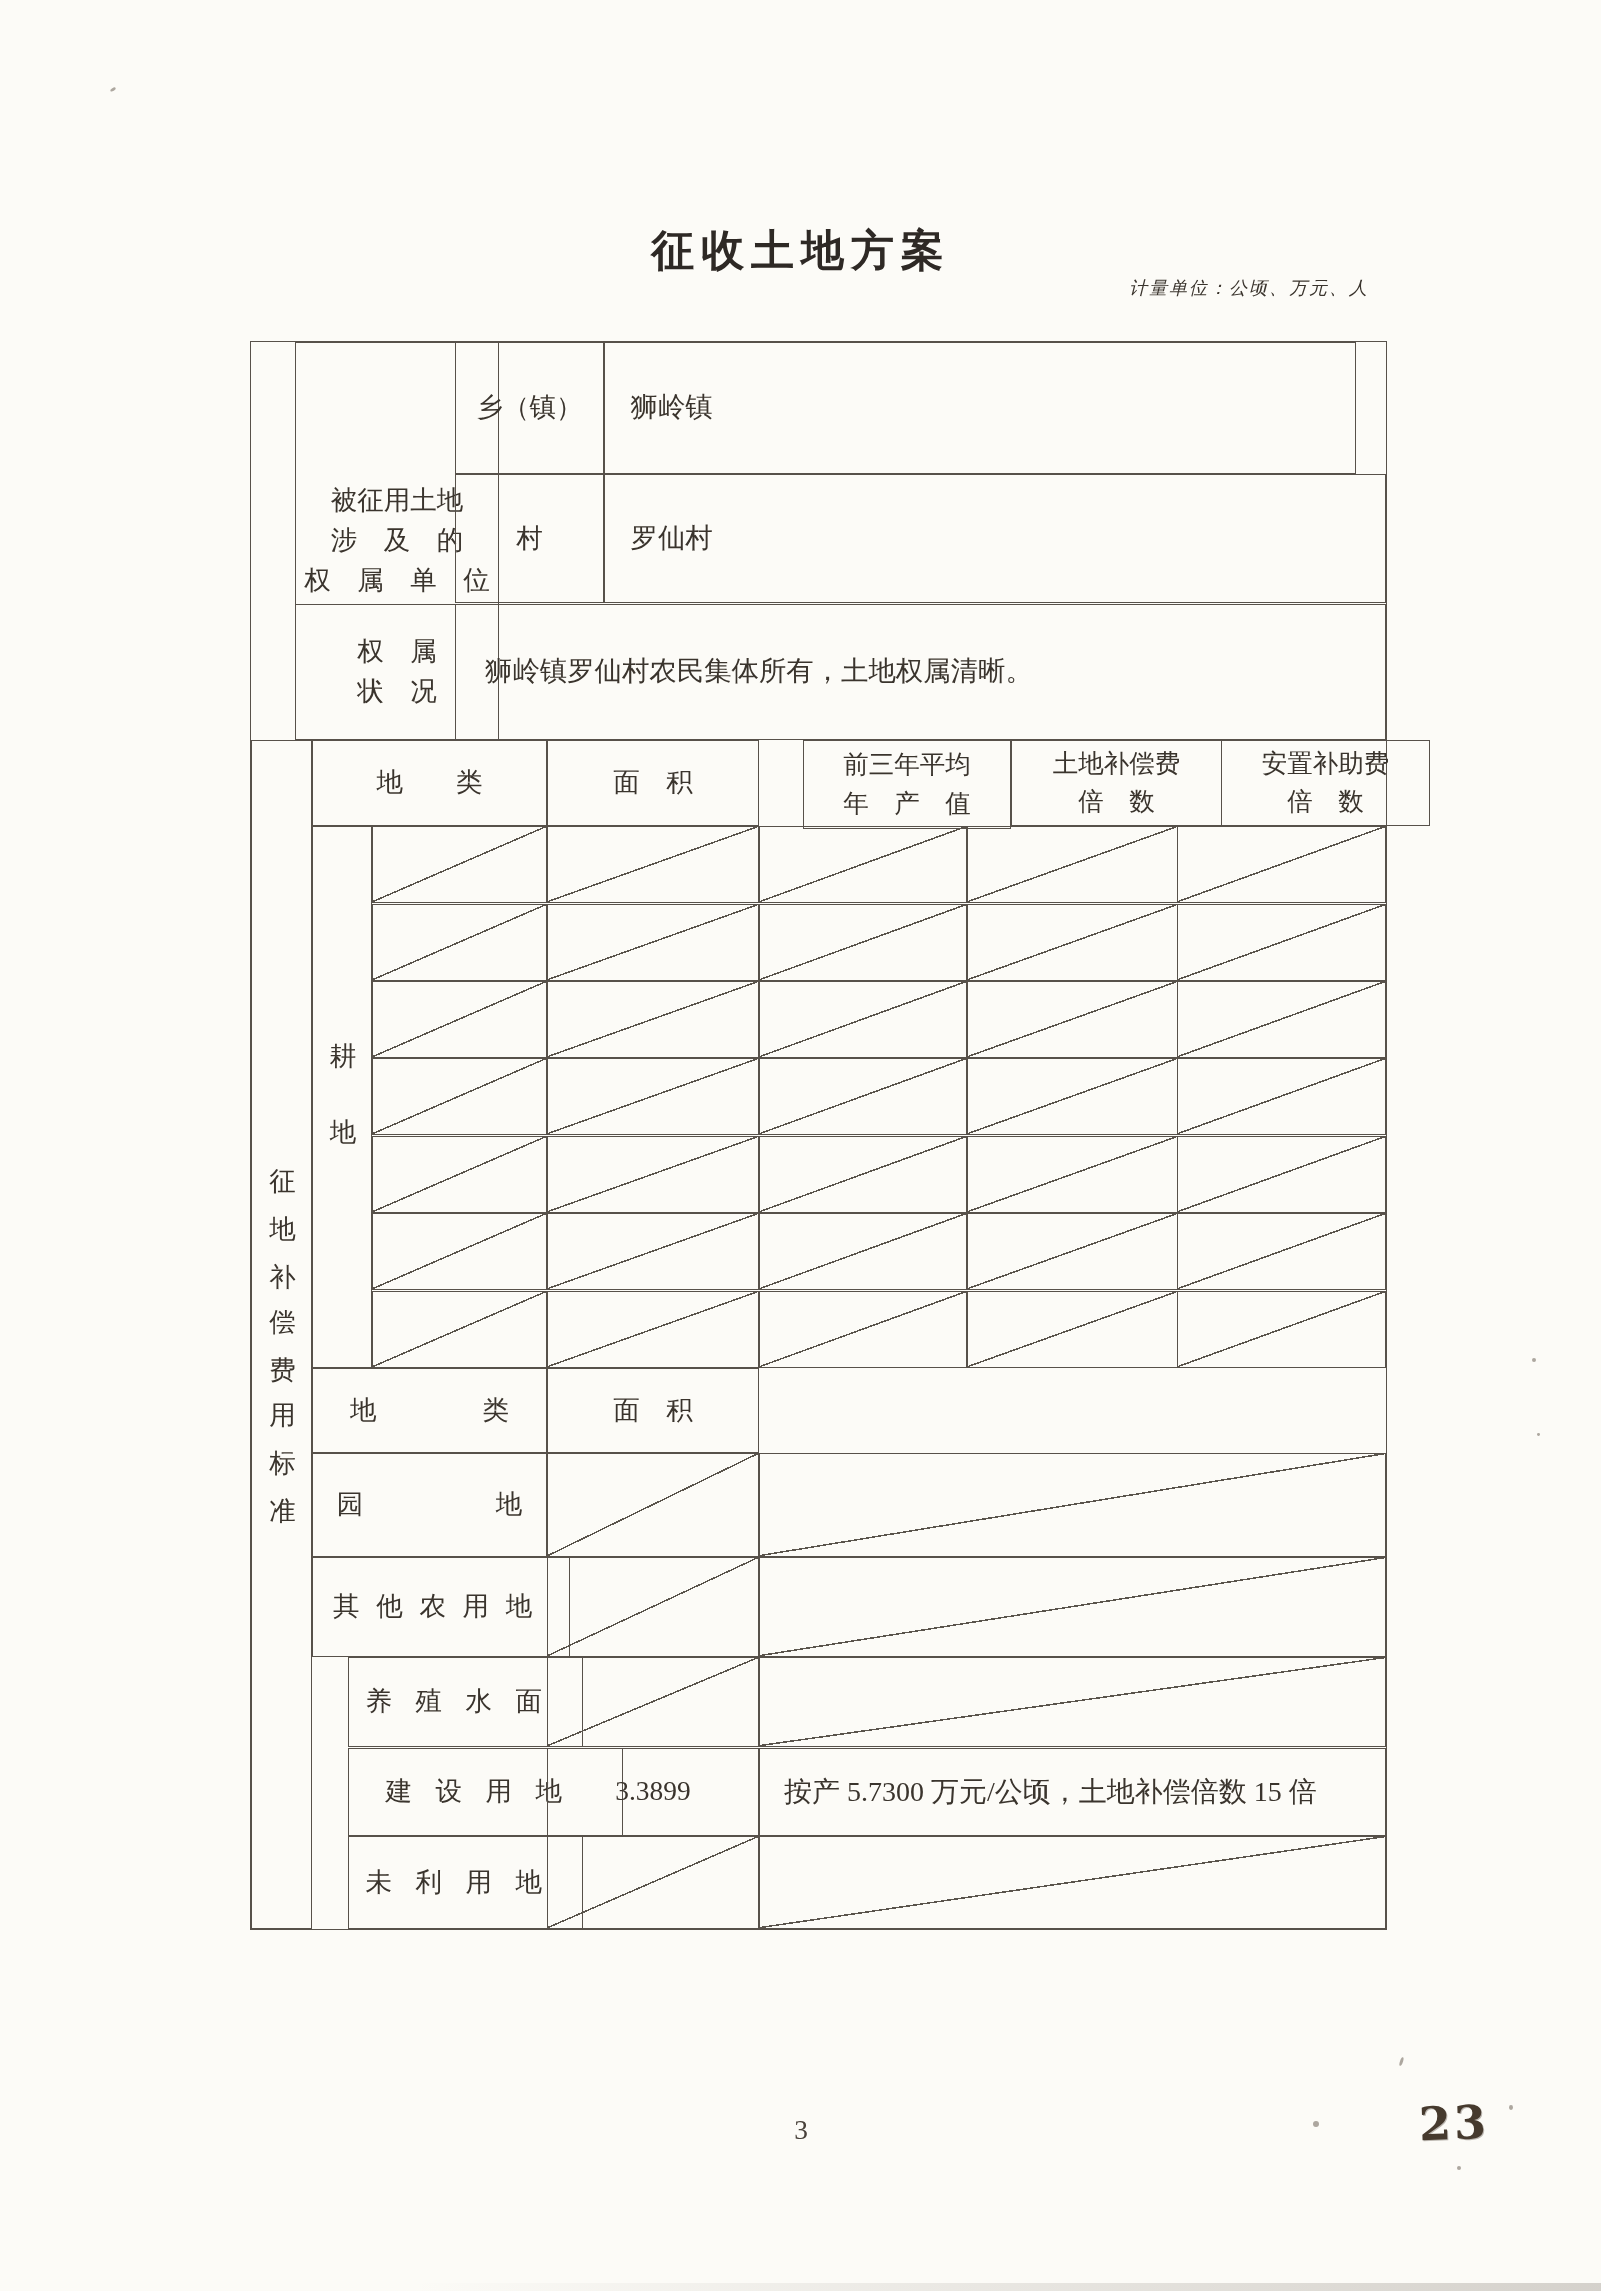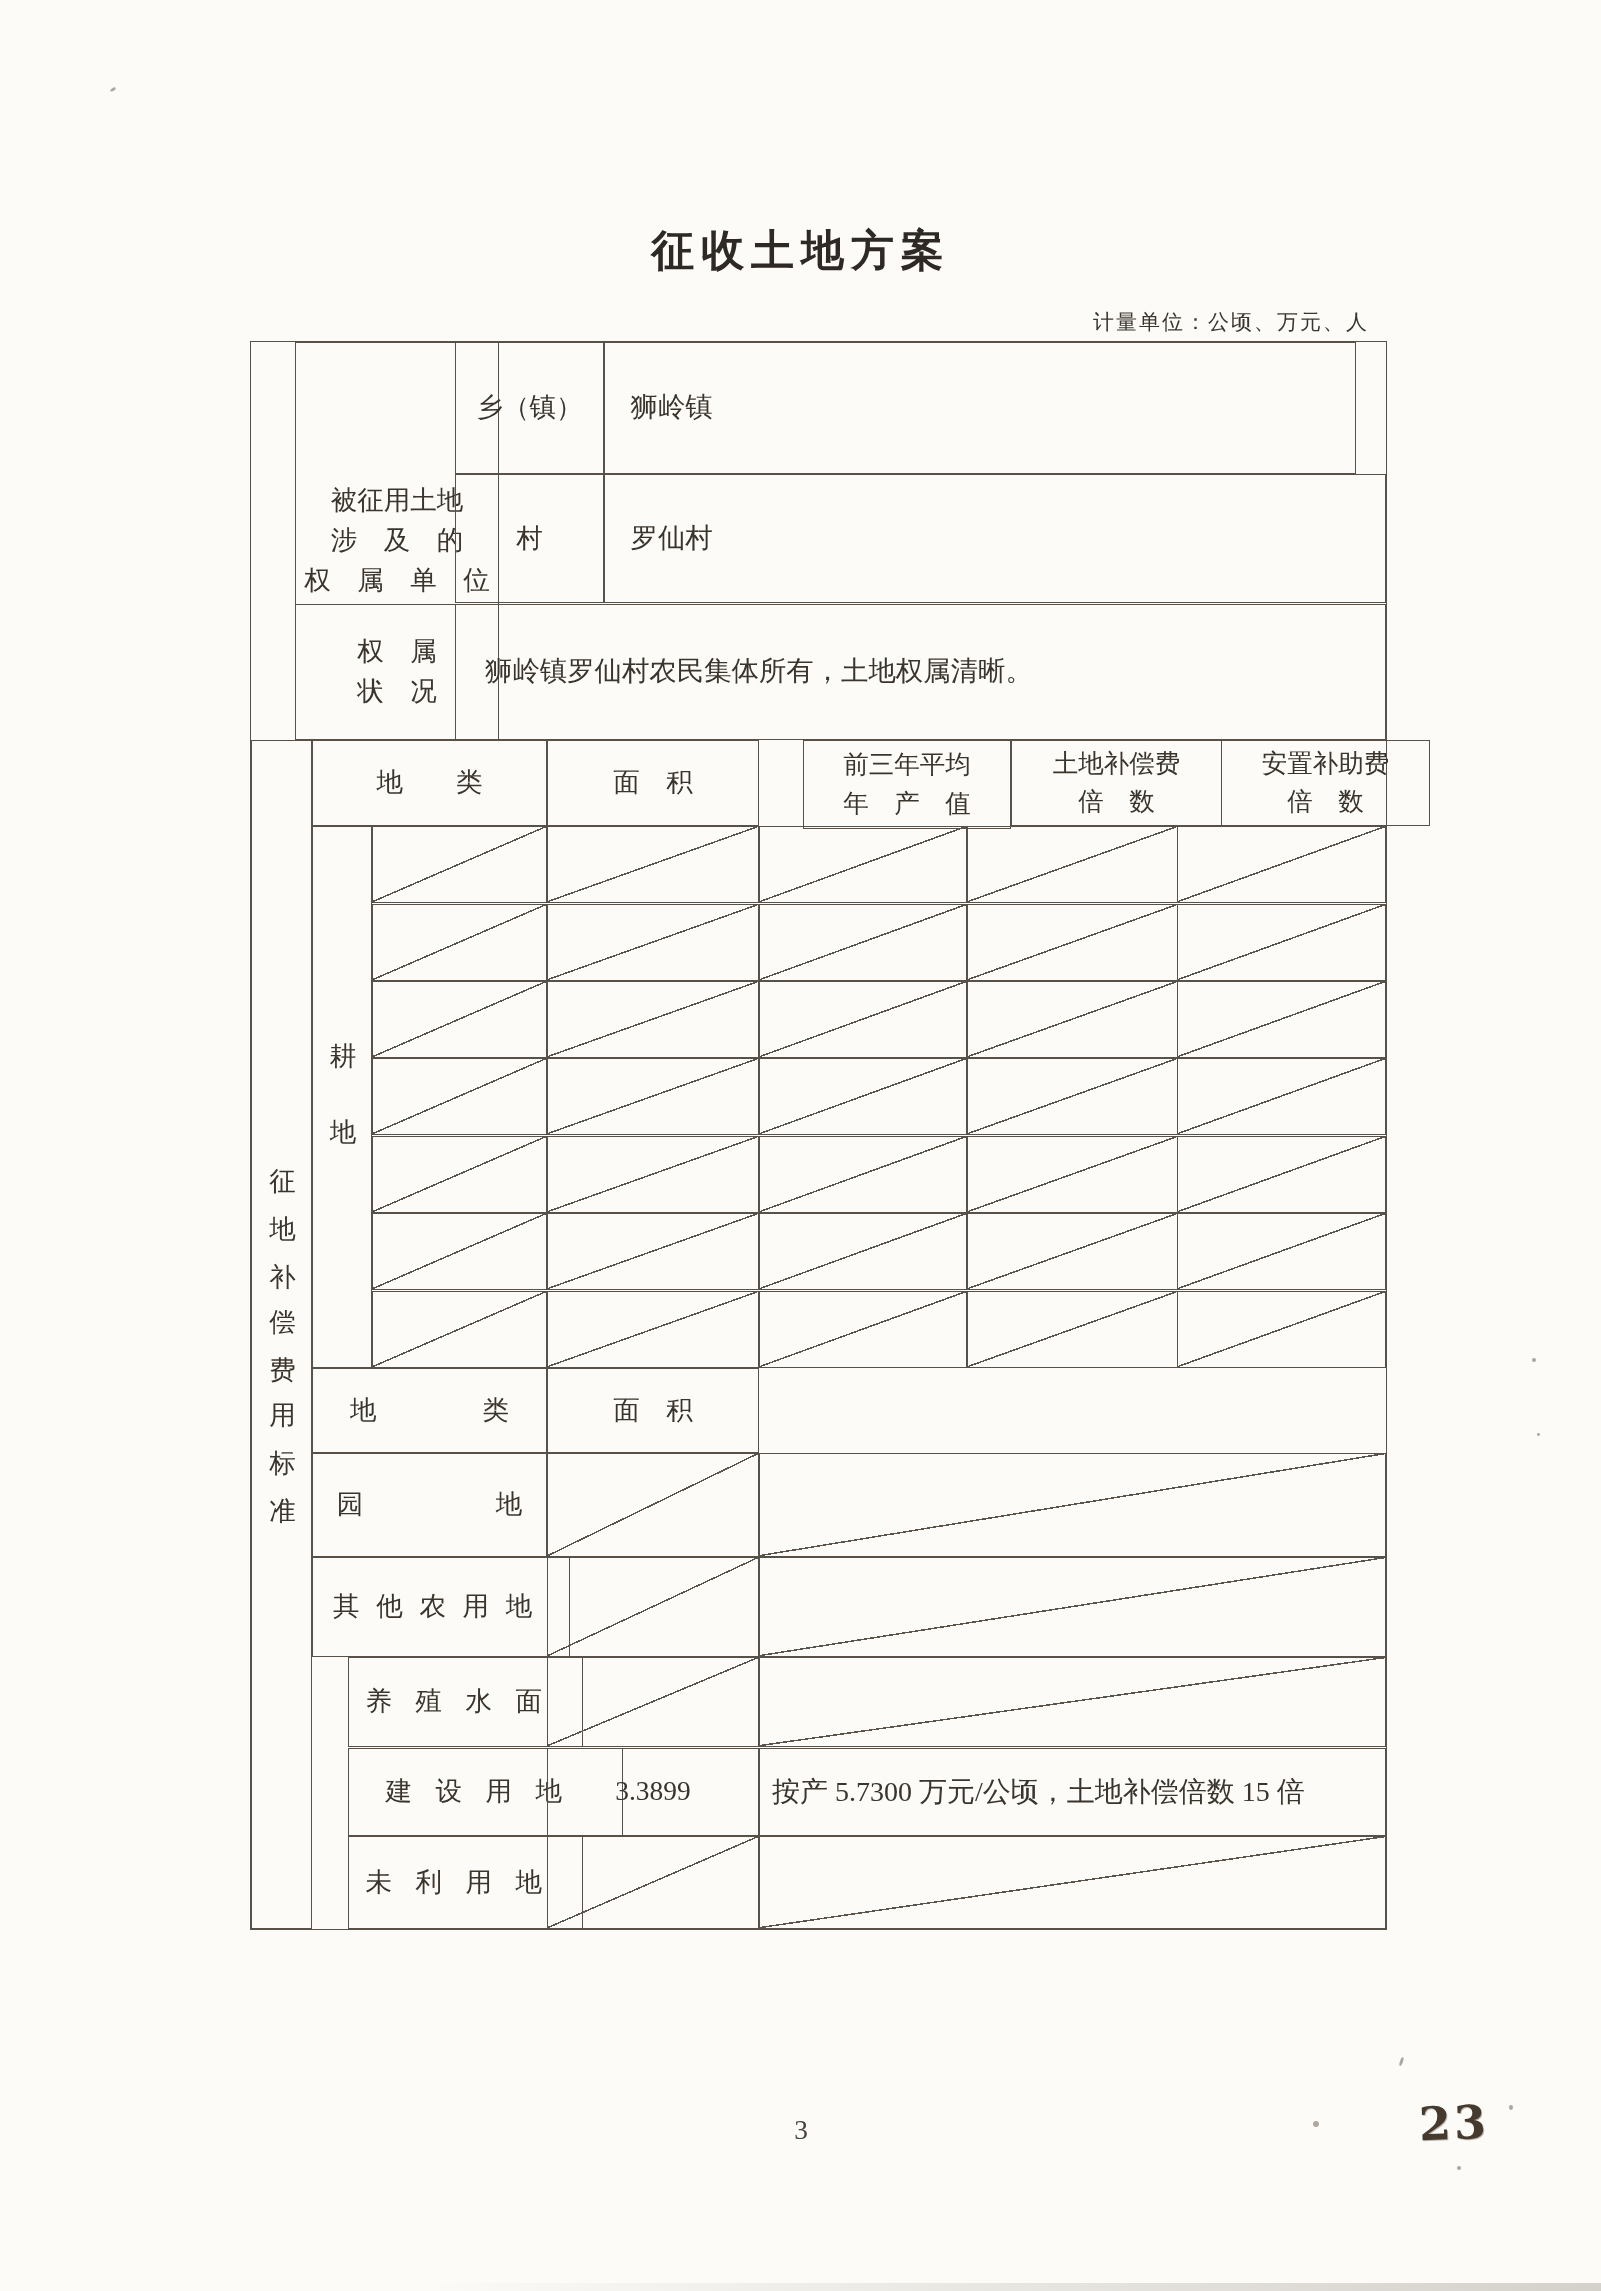--- a/index.html
+++ b/index.html
@@ -11,37 +11,37 @@
   }
   .speck{position:absolute;background:#6b6258;border-radius:50%;opacity:.55;}
   .scan-edge{position:absolute;left:412px;right:0;bottom:0;height:8.8px;
     background:linear-gradient(to right,rgba(110,100,90,0),rgba(110,100,90,.28));}
   .title{
     position:absolute;top:222px;left:0;width:100%;text-align:center;
     font-family:"Liberation Sans","DejaVu Sans",sans-serif;
     font-size:43px;font-weight:600;letter-spacing:6.9px;color:#2e2925;margin:0;
   }
   .unit-note{
-    position:absolute;top:308px;right:233px;
-    font-size:21px;letter-spacing:2px;color:#3a342d;
+    position:absolute;top:276px;right:233px;
+    font-size:18px;letter-spacing:2px;color:#3a342d;font-style:italic;
   }
   .tbl{
     position:absolute;left:250px;top:341px;width:1135px;height:1587px;
     border:1px solid #57514a;
   }
   .cell{
     position:absolute;box-sizing:border-box;border:1px solid #57514a;
     display:flex;align-items:center;justify-content:center;
     font-size:26.5px;line-height:1.5;text-align:center;
   }
   .pre{white-space:pre-line;margin-left:44px;}
   .left{justify-content:flex-start;text-align:left;}
   .pl26{padding-left:25.5px;}
   .pl30{padding-left:29px;}
-  .pl18{padding-left:12px;}
+  .pl18{padding-left:24px;}
   .fs28{font-size:27.4px;}
   .fs29{font-size:28px;}
   .ls17{letter-spacing:16.7px;}
   .ls24{letter-spacing:23.5px;margin-left:36px;}
   .vtext{writing-mode:vertical-rl;text-orientation:upright;letter-spacing:47px;font-size:26.5px;}
   .vtext2{writing-mode:vertical-rl;text-orientation:upright;letter-spacing:76px;font-size:26.5px;}
   .diag{
     background-image:linear-gradient(to bottom right,
       rgba(0,0,0,0) calc(50% - 1.2px),
       #5a544c calc(50% - 1.2px),

